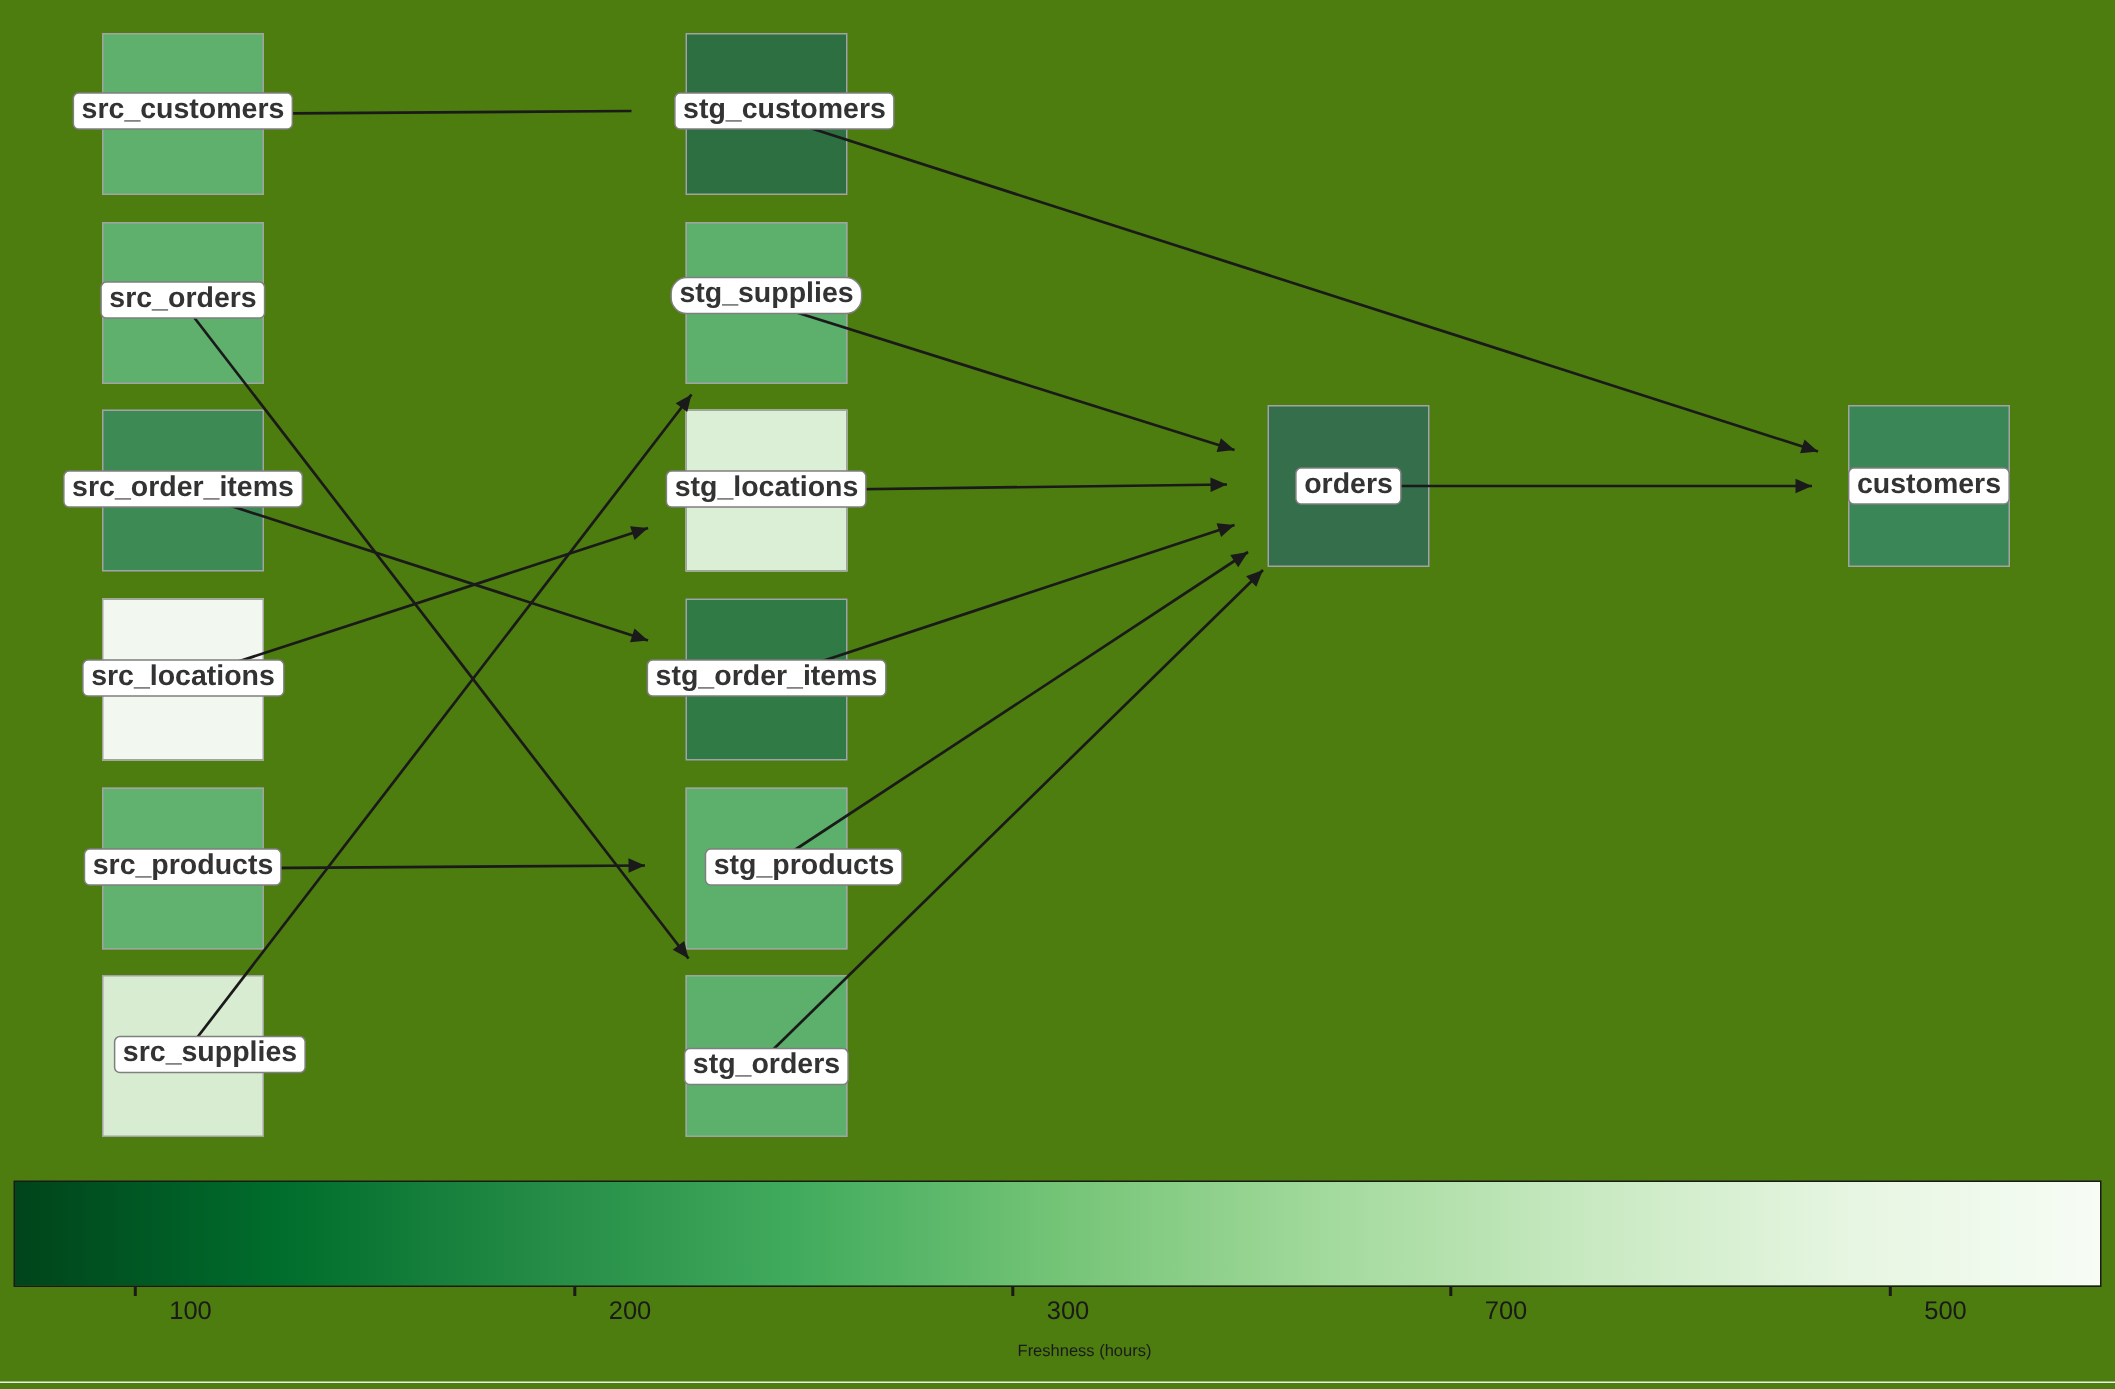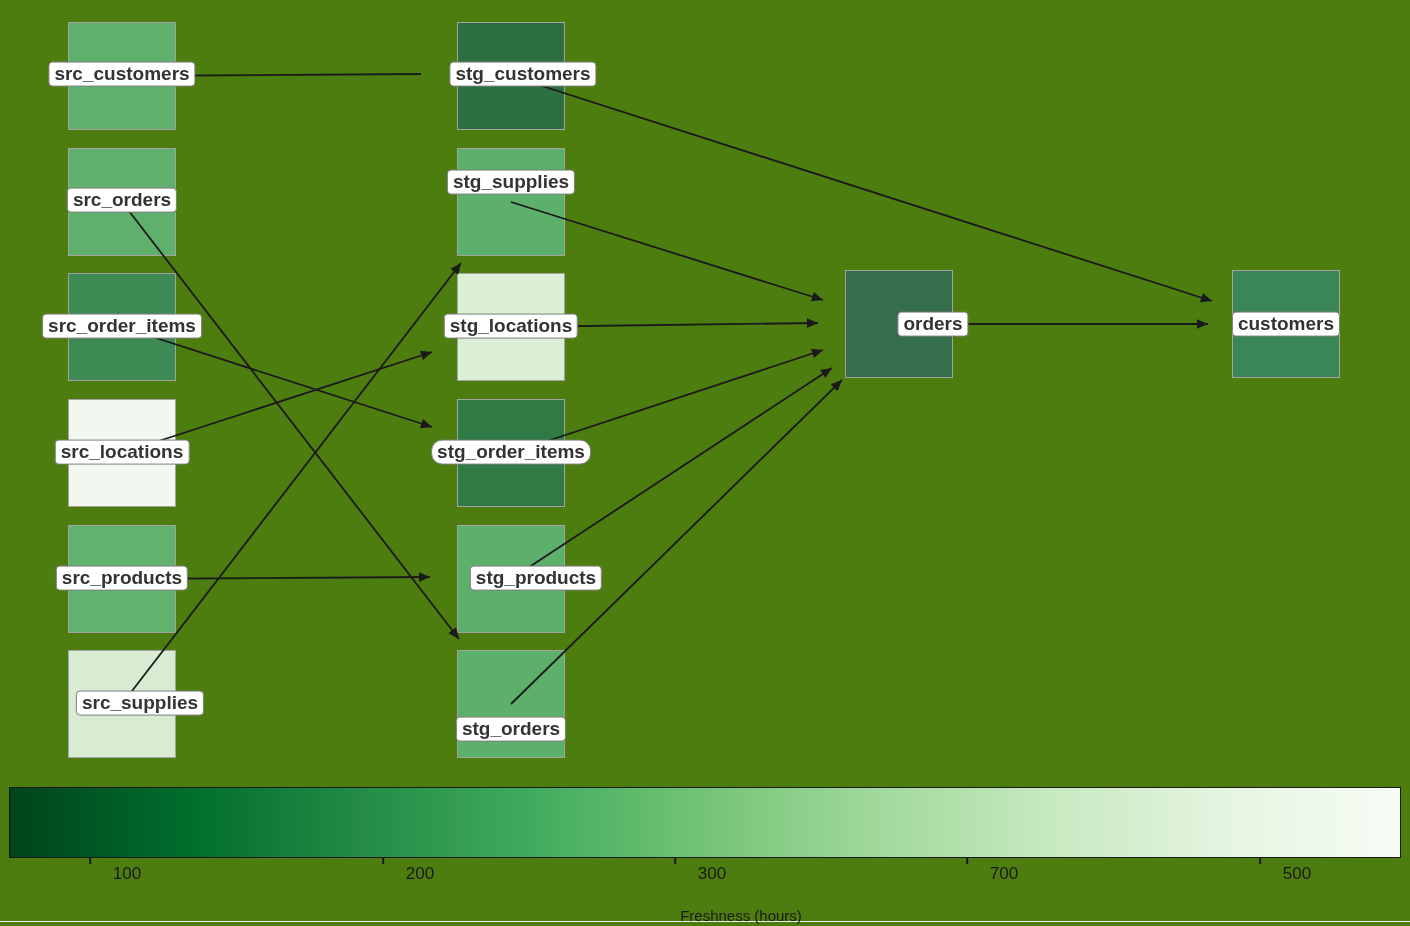--- a/index.html
+++ b/index.html
@@ -53,26 +53,25 @@
     position:absolute;
     top:864px;
     transform:translateX(-50%);
     font-size:17px;
     color:#1a1a1a;
     z-index:1;
     margin-left:37px;
   }
   .cbar-axis-label{
     position:absolute;
-    top:895px;left:741px;
+    top:895px;left:723px;
     transform:translateX(-50%);
-    font-size:15px;
+    font-size:11px;
     color:#1a1a1a;
     z-index:1;
-    margin-top:12px;
   }
   .figure-bottom-line{
     position:absolute;
     left:0;top:921px;width:1410px;height:1px;
     background:#ececec;
     z-index:0;
   }
 </style>
 </head>
 <body>
@@ -120,27 +119,27 @@
   </svg>
 
   <div class="node-label" style="left:122px;top:74px;">src_customers</div>
   <div class="node-label" style="left:122px;top:200px;">src_orders</div>
   <div class="node-label" style="left:122px;top:326px;">src_order_items</div>
   <div class="node-label" style="left:122px;top:452px;text-align:center;">src_locations</div>
   <div class="node-label" style="left:122px;top:578px;">src_products</div>
   <div class="node-label" style="left:122px;top:703px;margin-left:18px;">src_supplies</div>
 
   <div class="node-label" style="left:511px;top:74px;margin-left:12px;">stg_customers</div>
-  <div class="node-label" style="left:511px;top:182px;">stg_supplies</div>
+  <div class="node-label" style="left:511px;top:197px;border-radius:11px;">stg_supplies</div>
   <div class="node-label" style="left:511px;top:326px;">stg_locations</div>
-  <div class="node-label" style="left:511px;top:452px;border-radius:11px;">stg_order_items</div>
+  <div class="node-label" style="left:511px;top:452px;">stg_order_items</div>
   <div class="node-label" style="left:536px;top:578px;">stg_products</div>
-  <div class="node-label" style="left:511px;top:729px;">stg_orders</div>
+  <div class="node-label" style="left:511px;top:711px;">stg_orders</div>
 
-  <div class="node-label" style="left:899px;top:324px;margin-left:34px;">orders</div>
+  <div class="node-label" style="left:899px;top:324px;">orders</div>
   <div class="node-label" style="left:1286px;top:324px;">customers</div>
 
   <div class="cbar" id="colorbar-bar" style="background: linear-gradient(to right, rgb(0, 68, 27) 0%, rgb(0, 109, 44) 12.5%, rgb(35, 139, 69) 25%, rgb(65, 171, 93) 37.5%, rgb(116, 196, 118) 50%, rgb(161, 217, 155) 62.5%, rgb(199, 233, 192) 75%, rgb(229, 245, 224) 87.5%, rgb(247, 252, 245) 100%);"></div>
 
   <div class="cbar-tick" style="left:90px;"></div>
   <div class="cbar-tick" style="left:383px;"></div>
   <div class="cbar-tick" style="left:675px;"></div>
   <div class="cbar-tick" style="left:967px;"></div>
   <div class="cbar-tick" style="left:1260px;"></div>
 

